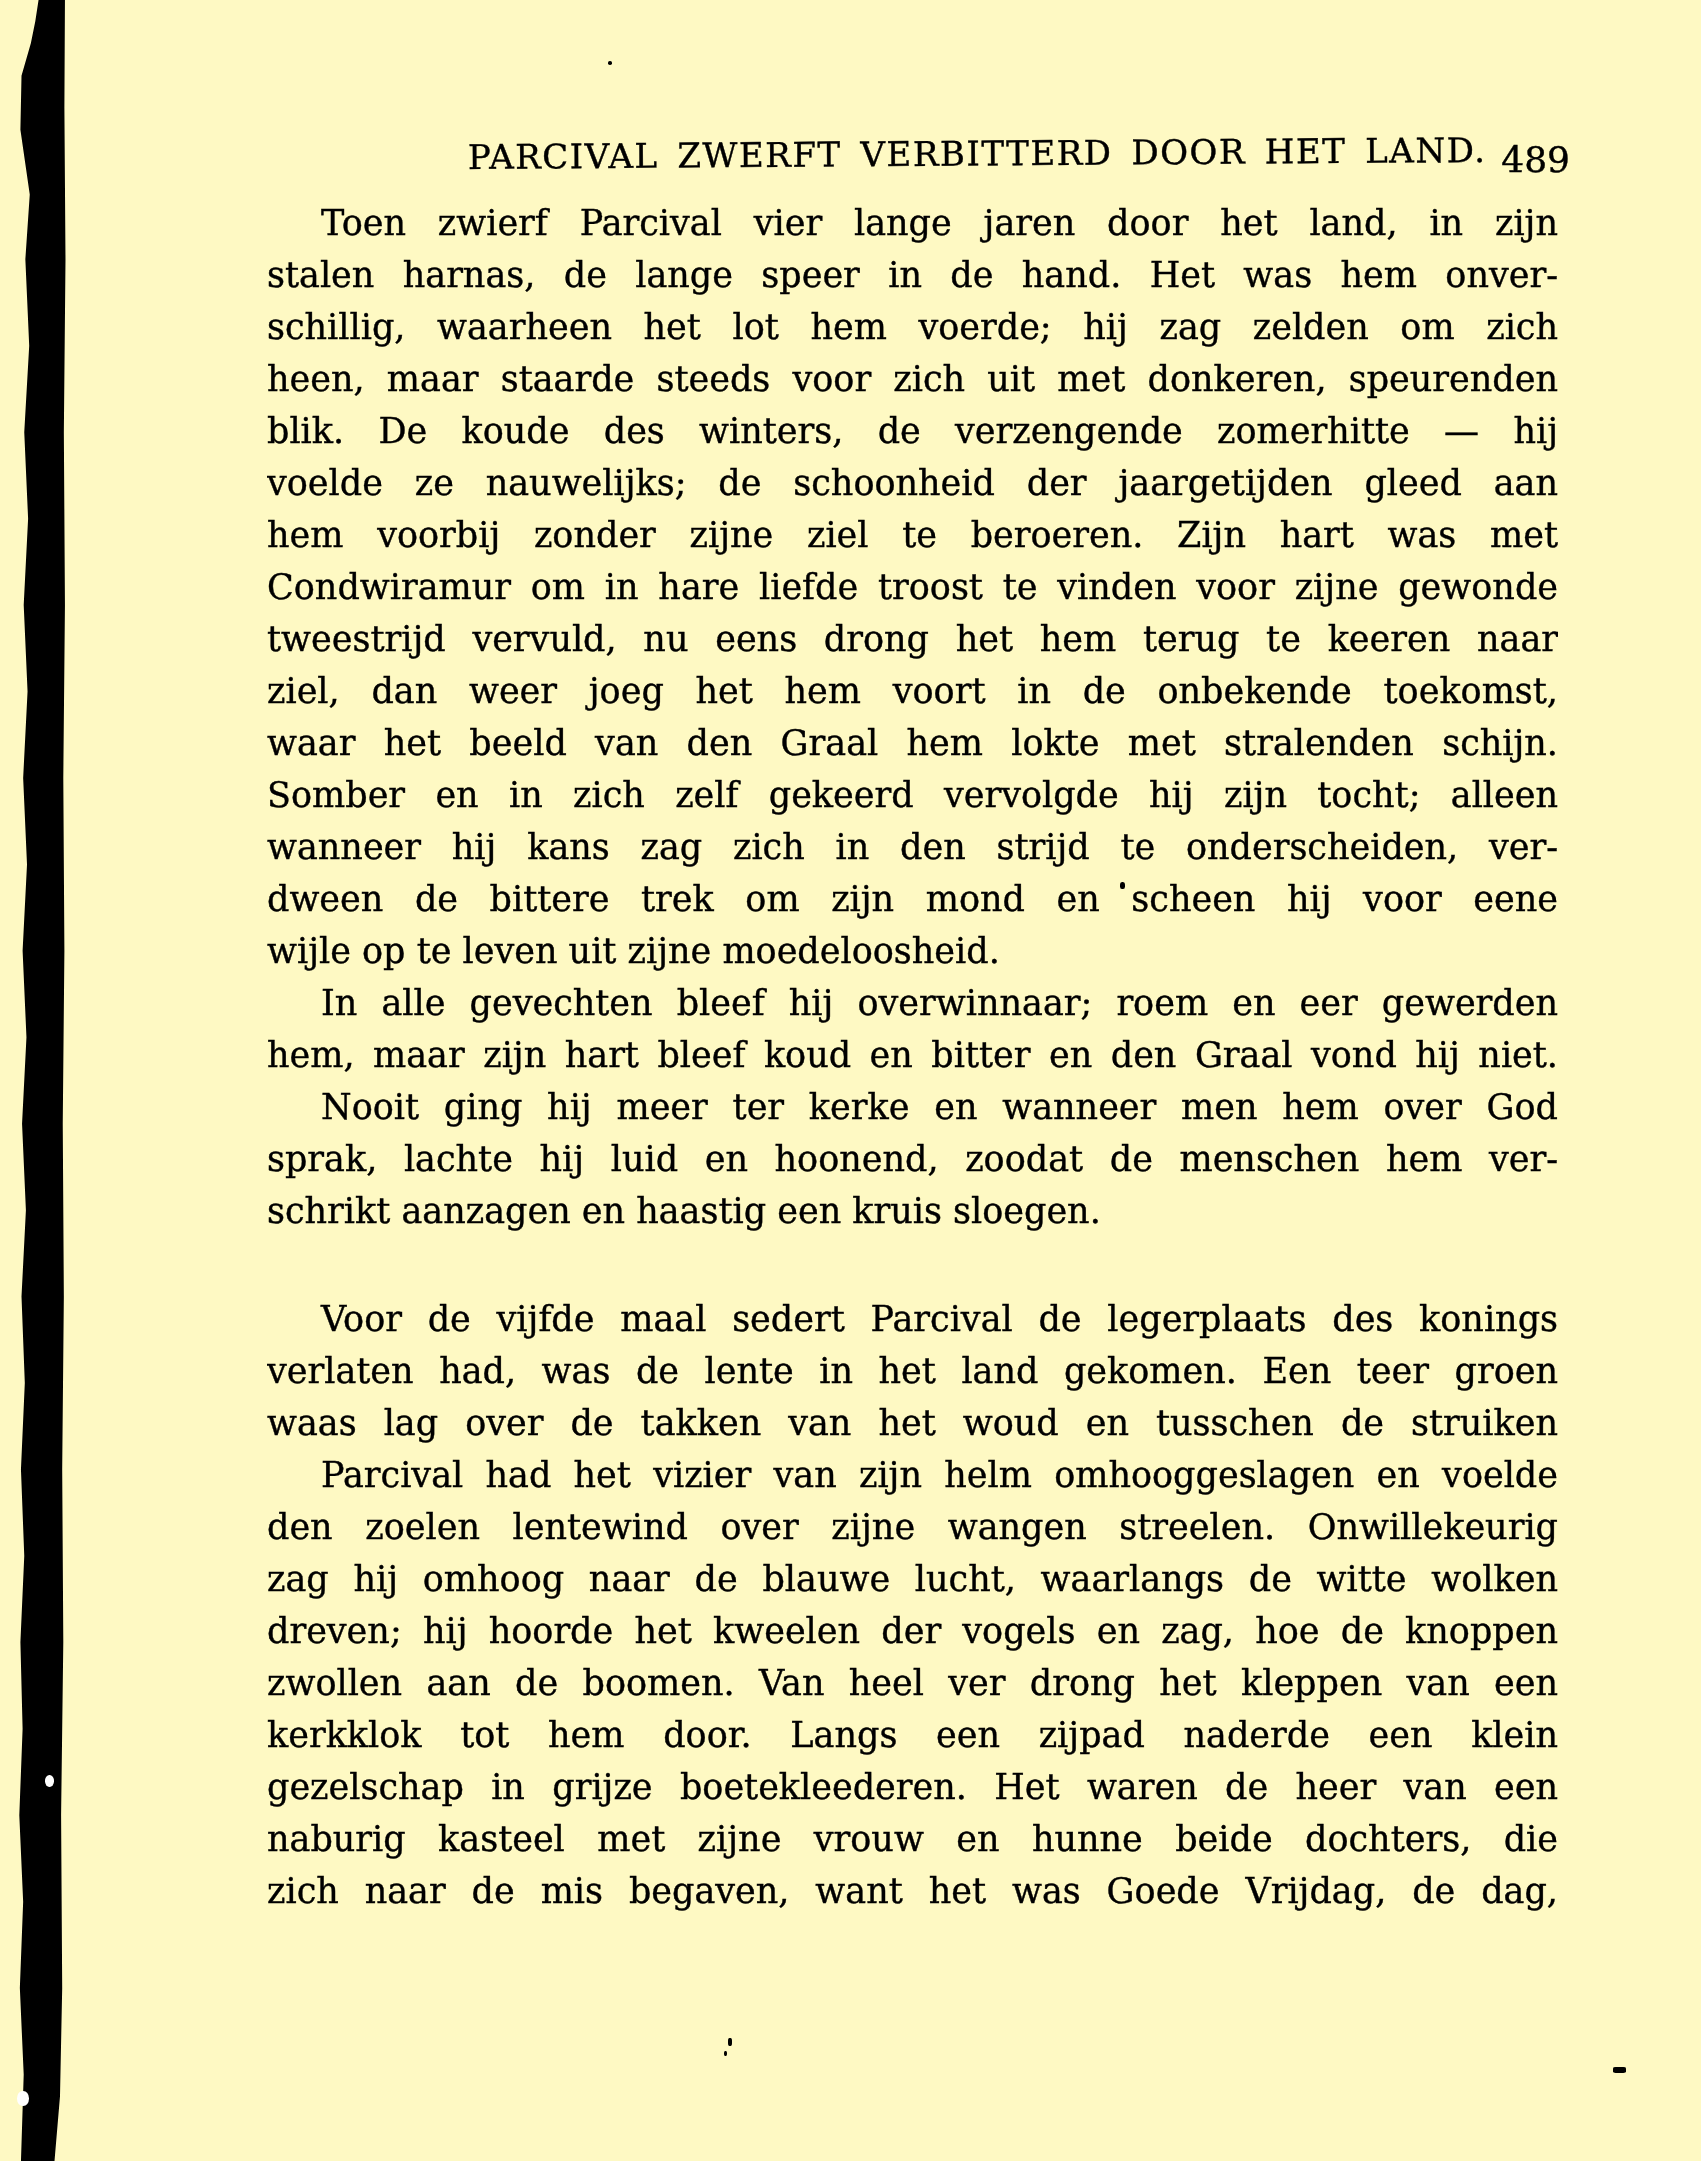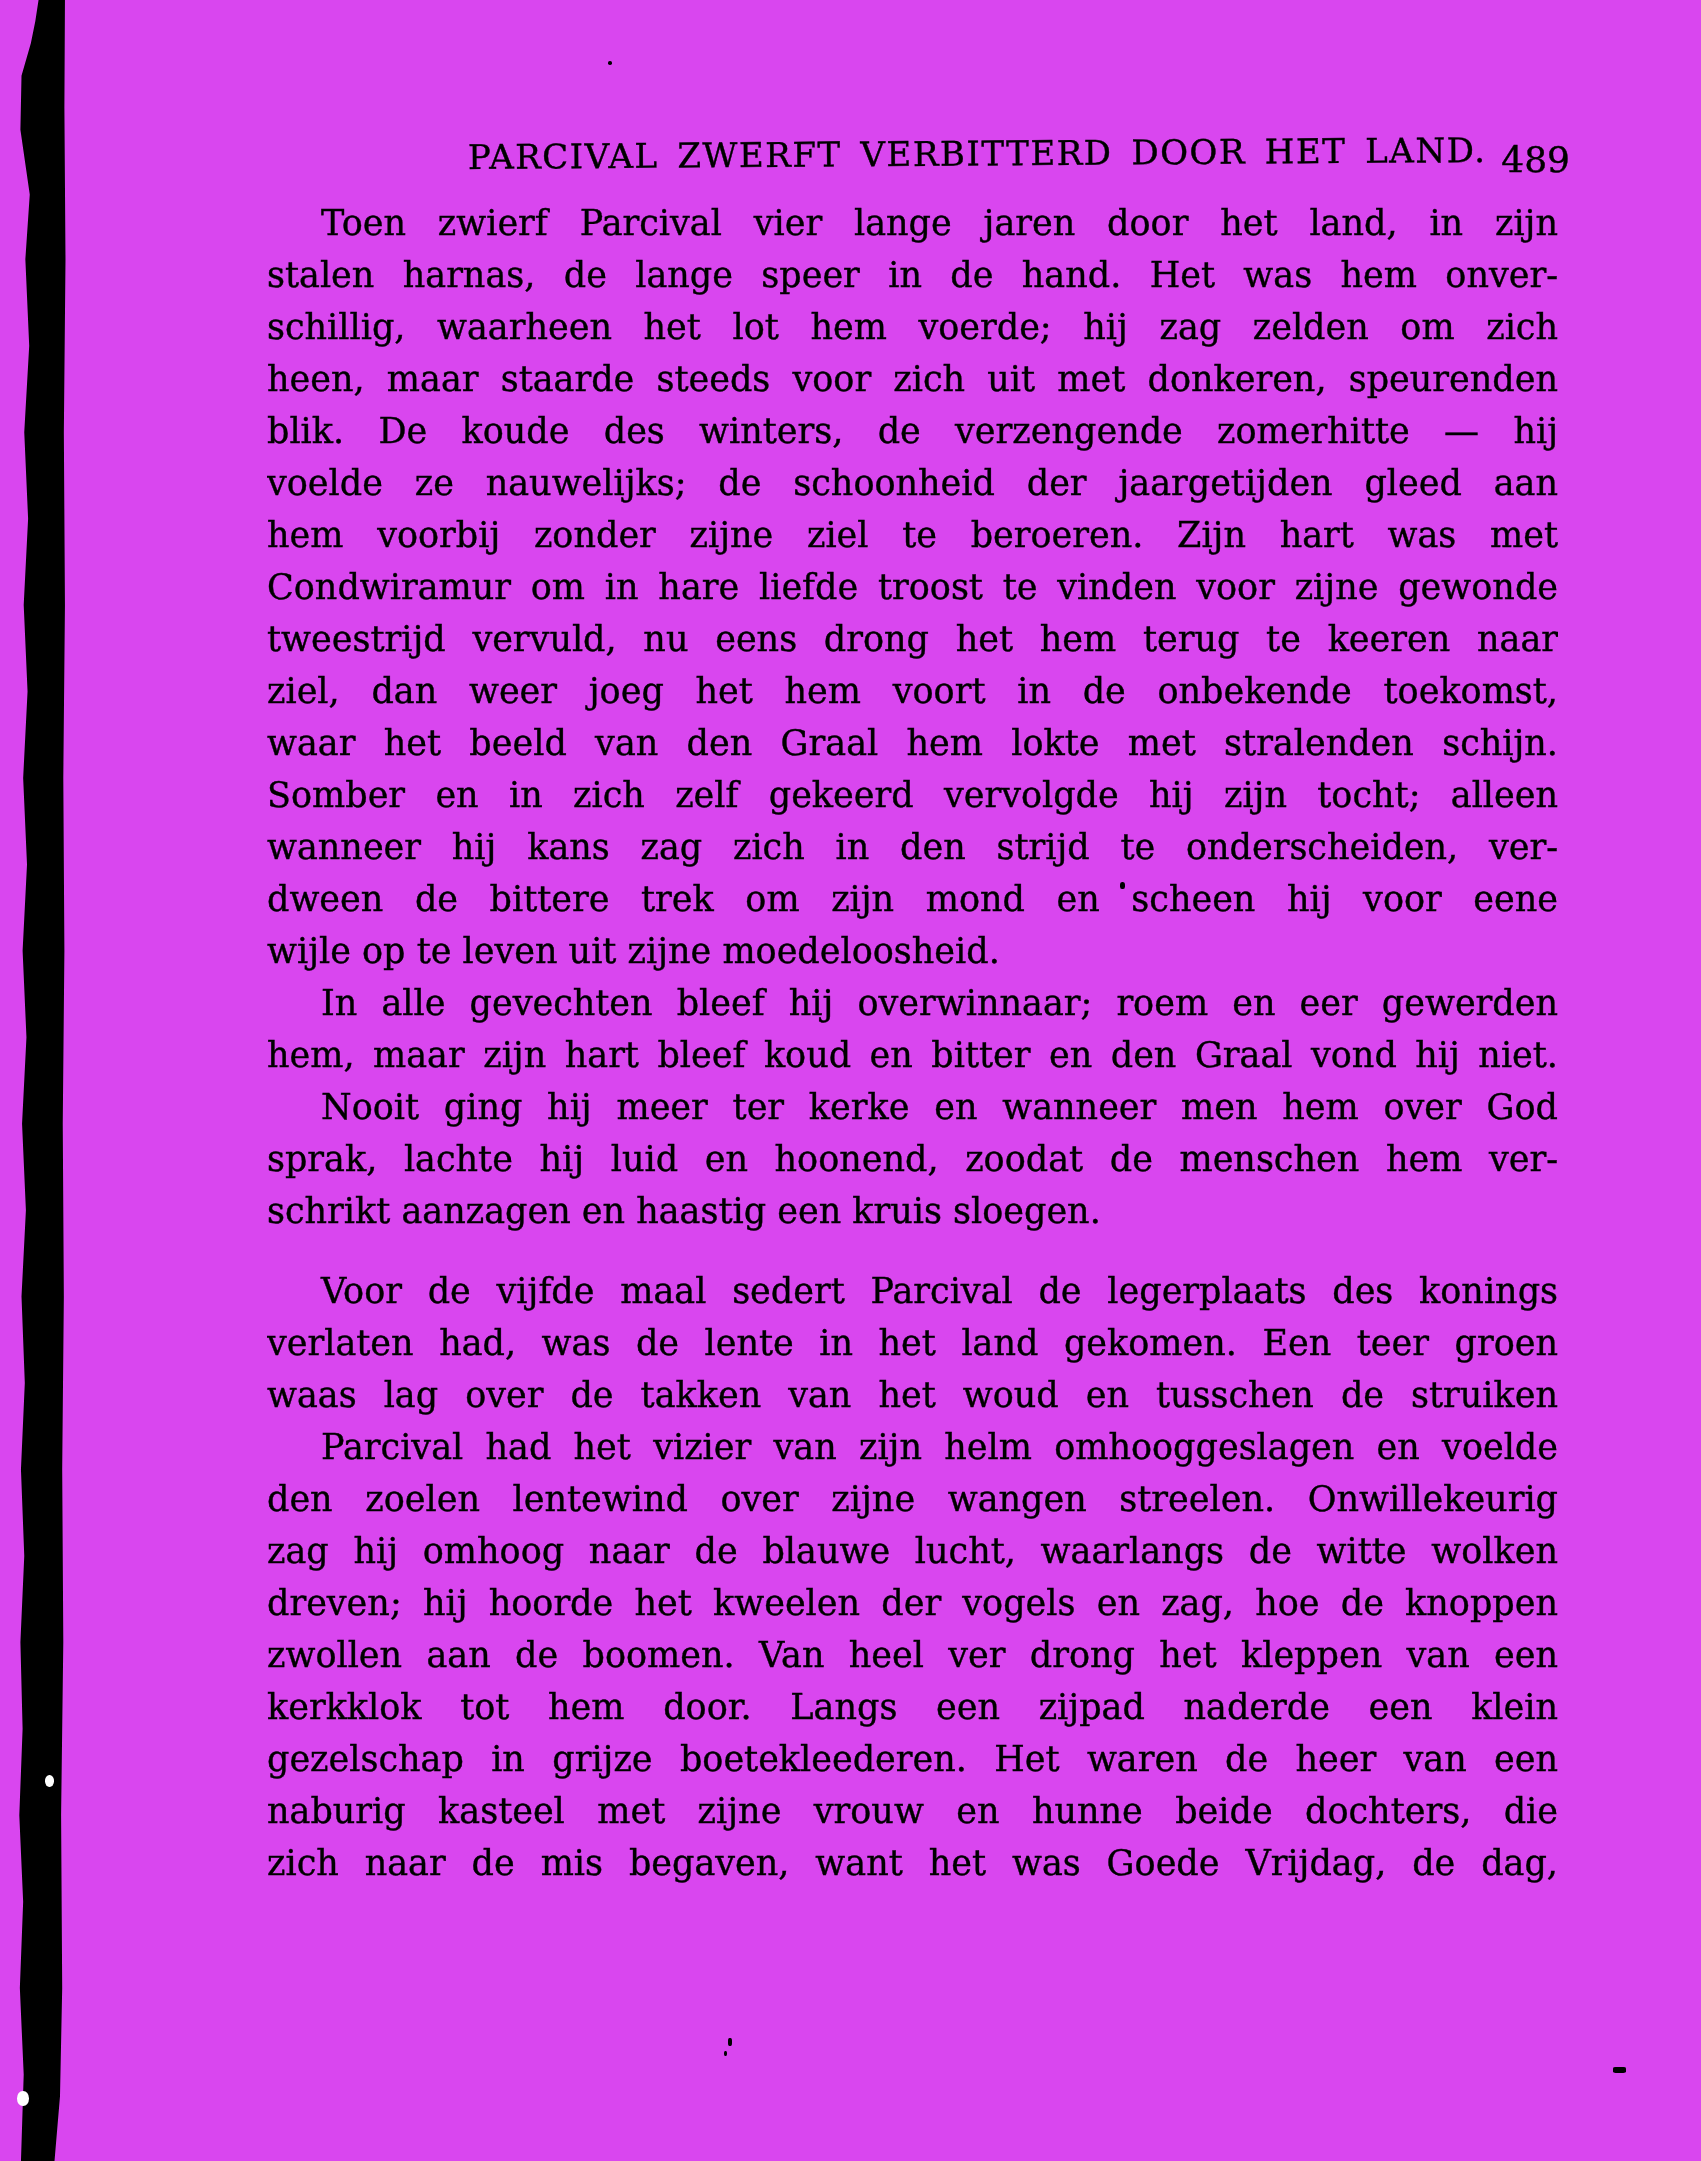--- a/index.html
+++ b/index.html
@@ -1,20 +1,20 @@
 <!DOCTYPE html>
 <html style="font-size:11.6px"><head>
 <meta charset="utf-8">
 <style>
   html, body { margin: 0; padding: 0; background: #666; }
   .page {
     position: relative;
     width: 1702px;
     height: 2161px;
-    background: #d946ef;
+    background: #fef9c3;
     overflow: hidden;
     font-family: "DejaVu Serif", "Liberation Serif", serif;
     color: #000;
   }
 
   
   .scan-band {
     position: absolute;
     left: 16px; top: 0;
     width: 55px; height: 100%;
@@ -58,21 +58,21 @@
     -webkit-text-stroke: 0.4px #000;
   }
 
   
   .text-column {
     position: absolute;
     left: 267px; top: 197px;
     width: 1291px;
   }
   .paragraph { margin: 0; padding: 0; }
-  .paragraph.gap-before { margin-top: 28px; }
+  .paragraph.gap-before { margin-top: 56px; }
   .line {
     height: 52px;
     line-height: 52px;
     font-size: 35px;
     overflow: hidden;
     text-align: justify;
     text-align-last: justify;
     -webkit-text-stroke: 0.4px #000;
   }
   .line.indent { padding-left: 54px; }

